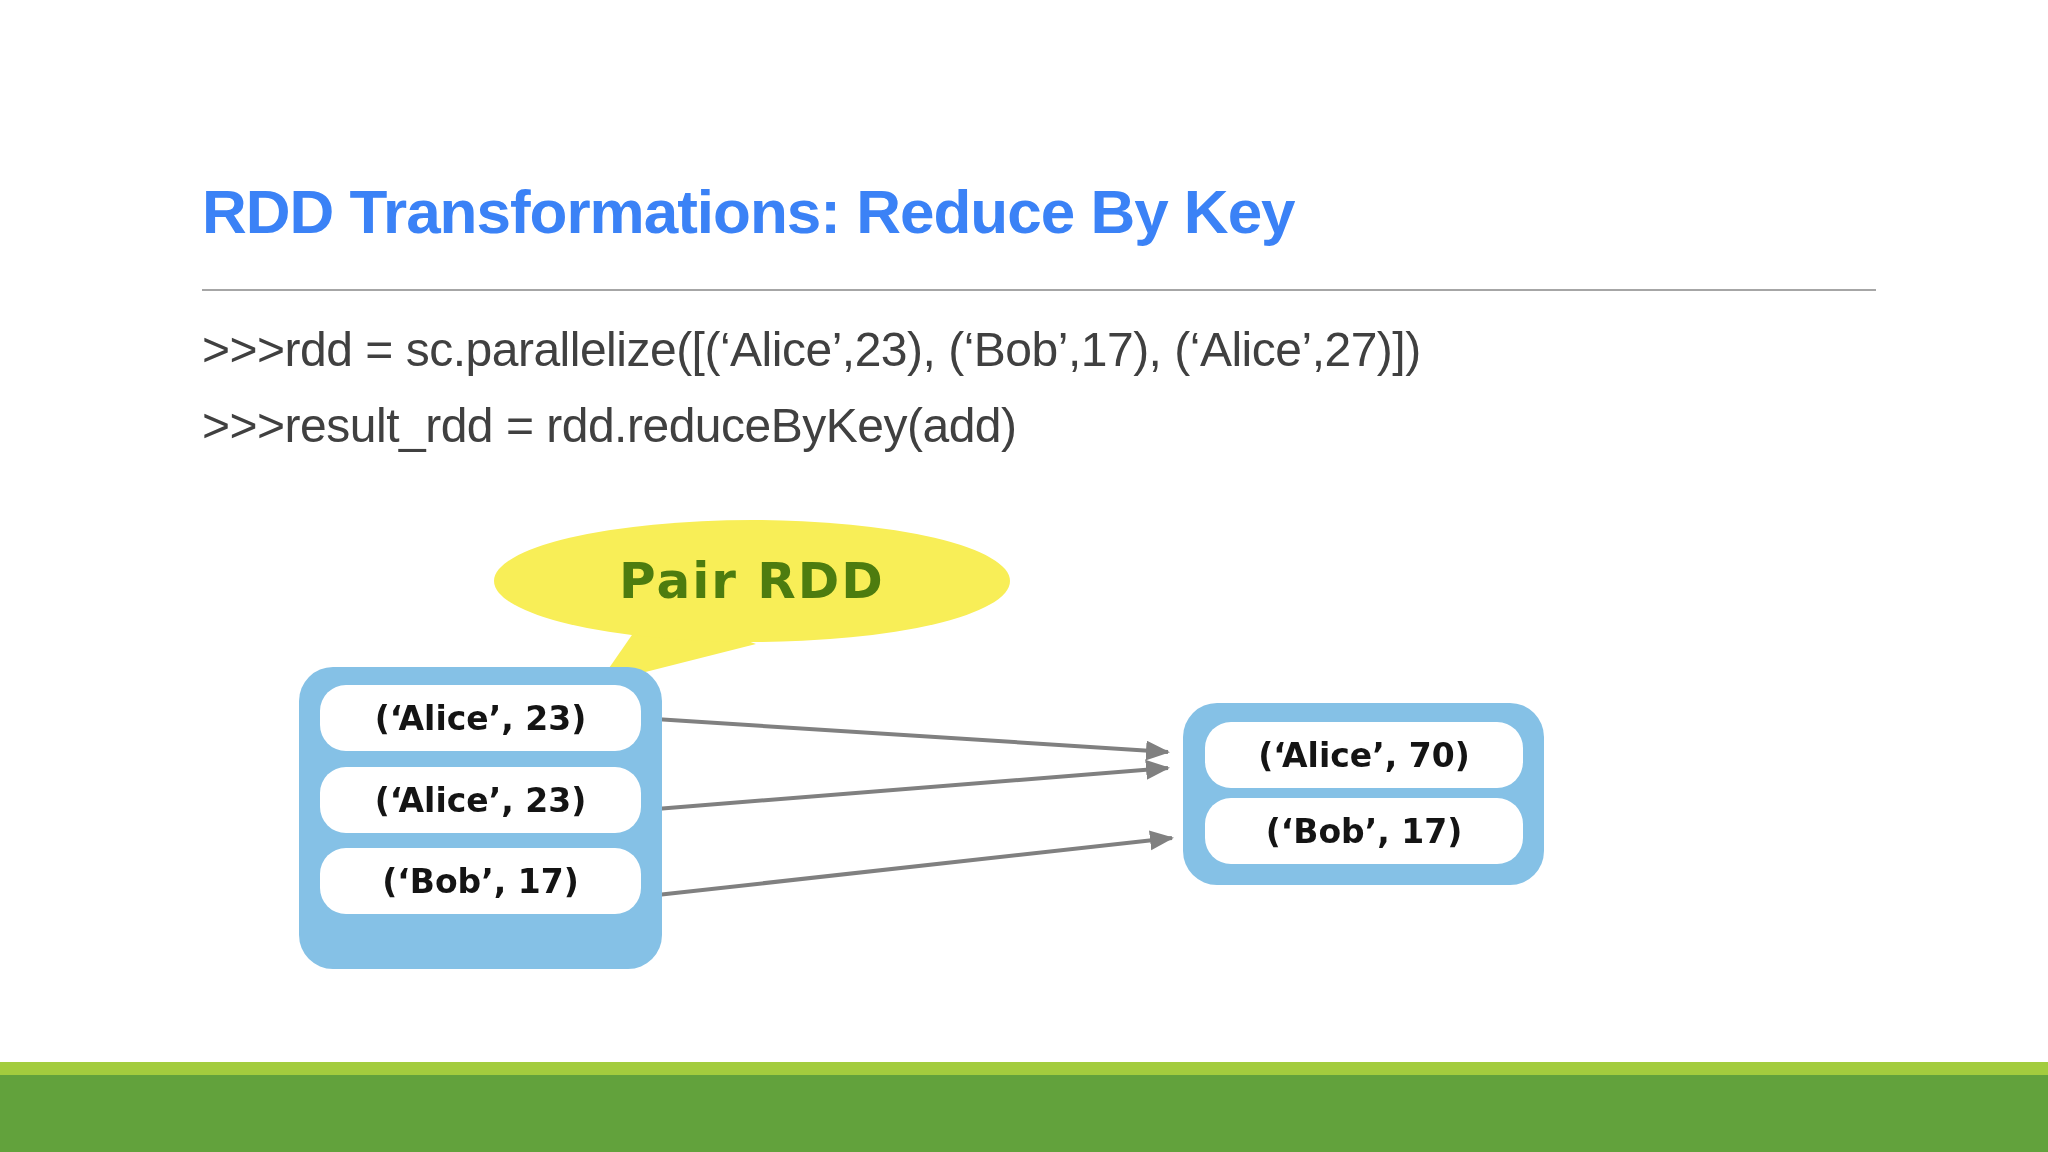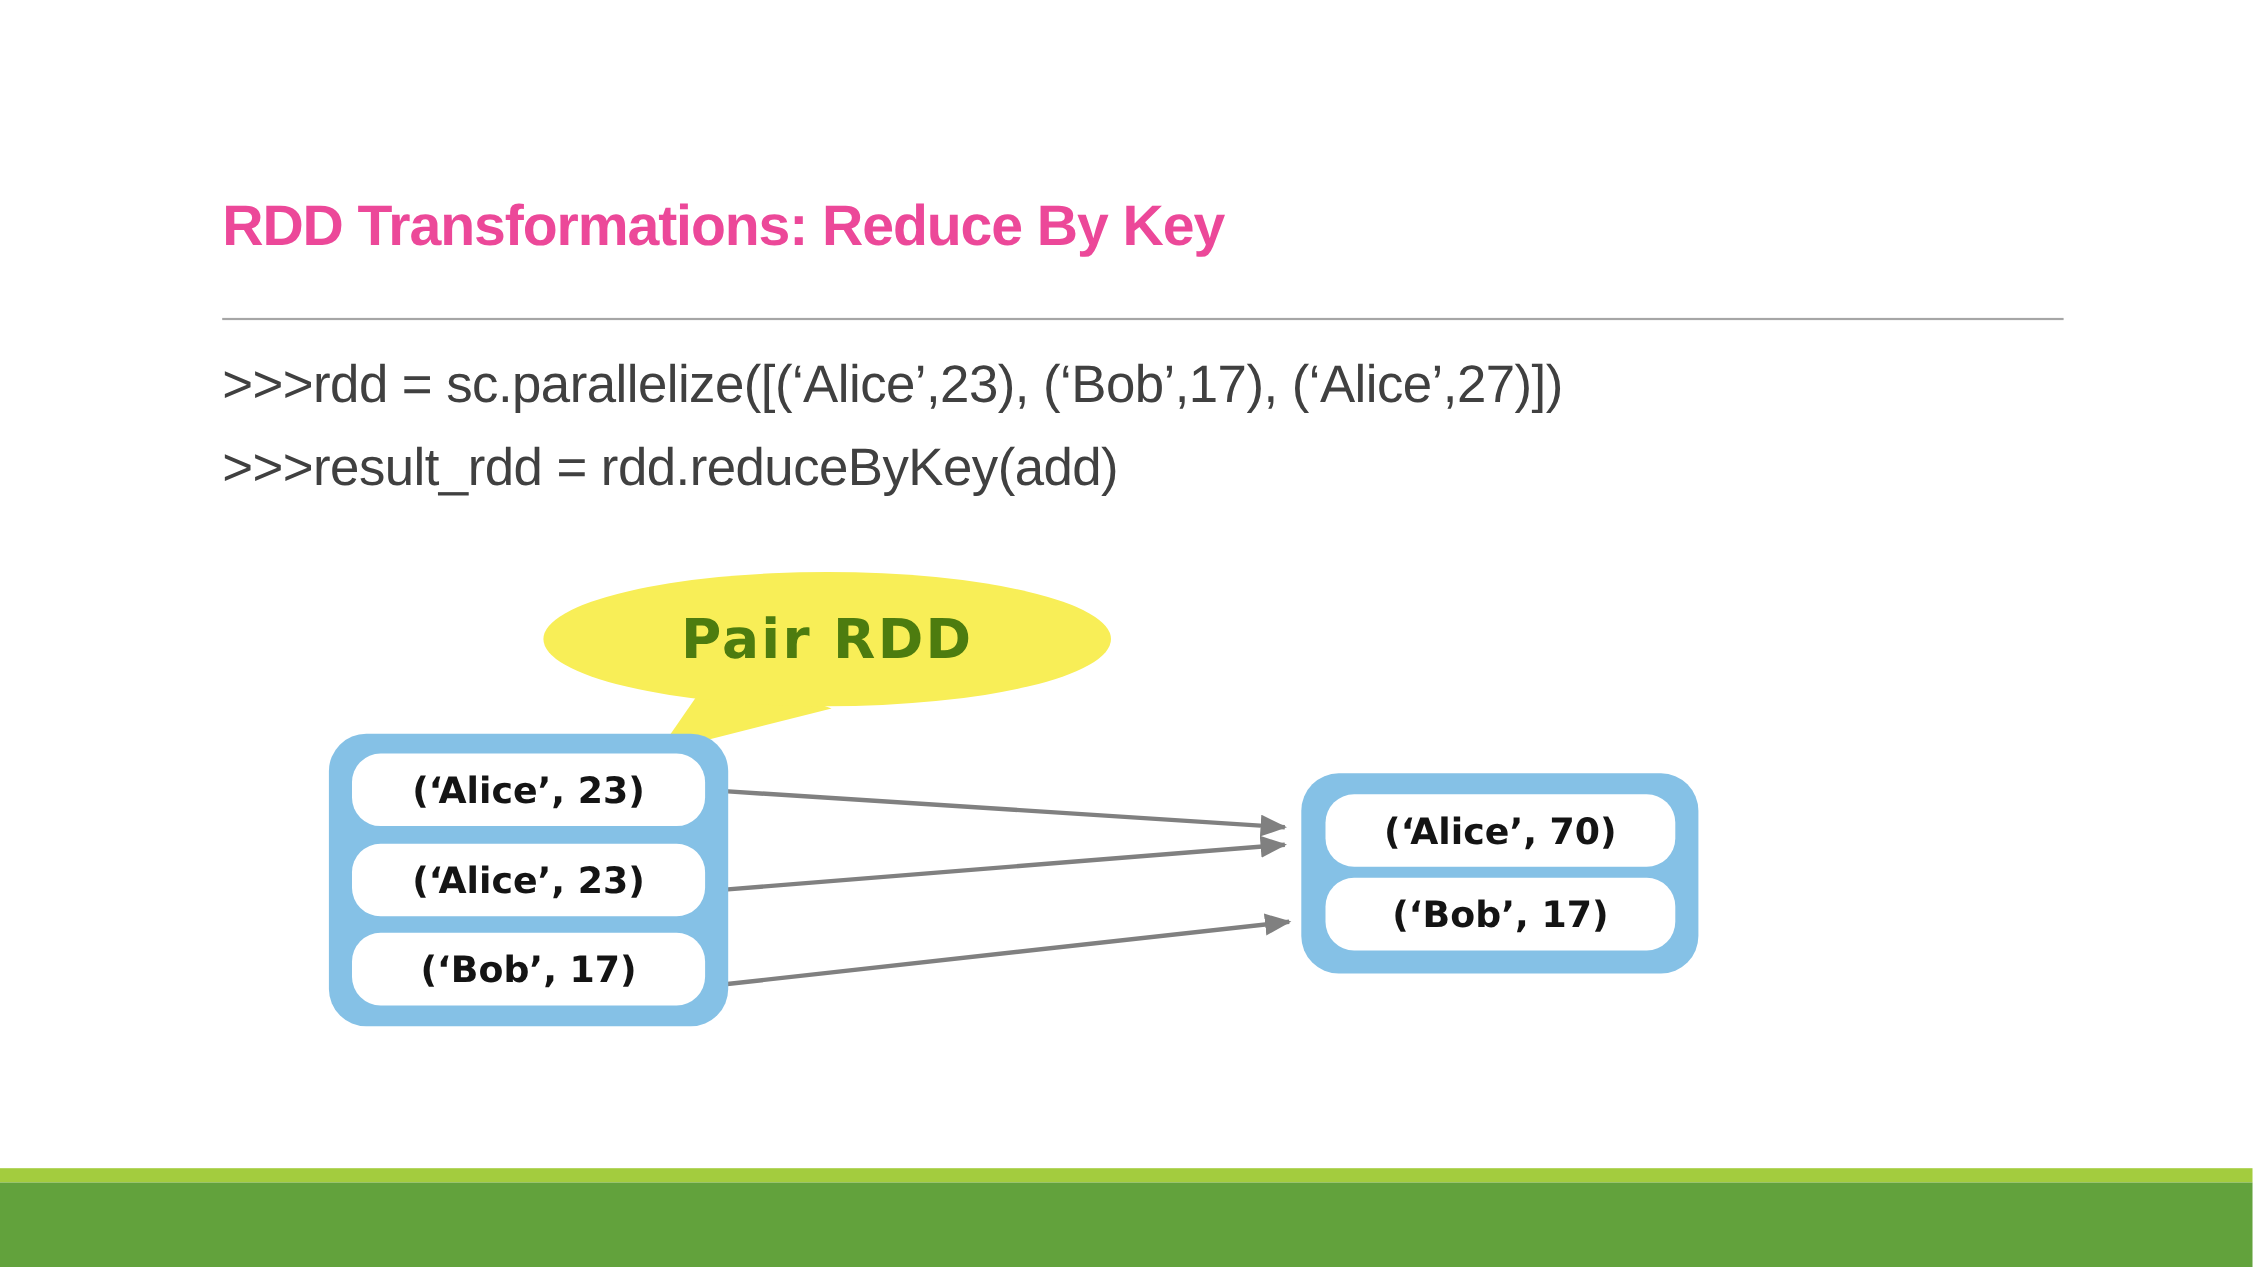--- a/index.html
+++ b/index.html
@@ -7,24 +7,24 @@
     position:relative;
     width:2048px;height:1152px;
     background:#ffffff;
     overflow:hidden;
     font-family:"Liberation Sans",sans-serif;
   }
   .title{
     position:absolute;
     left:202px;top:176px;
     width:1700px;
-    font-size:52px;
+    font-size:62px;
     font-weight:700;
     letter-spacing:-1px;
-    color:#ec4899;
+    color:#3b82f6;
     white-space:nowrap;
   }
   .title-rule{
     position:absolute;
     left:202px;top:289px;
     width:1674px;height:2px;
     background:#a6a6a6;
   }
   .code-line{
     position:absolute;
@@ -57,21 +57,21 @@
     font-weight:700;
     letter-spacing:2px;
     color:#4d7c0f;
   }
 
   .rdd-box{
     position:absolute;
     background:#85c1e6;
     border-radius:34px;
   }
-  .rdd-box.left{left:299px;top:667px;width:363px;height:266px;}
+  .rdd-box.left{left:299px;top:667px;width:363px;height:302px;}
   .rdd-box.right{left:1183px;top:703px;width:361px;height:182px;}
   .pill{
     position:absolute;
     background:#ffffff;
     border-radius:26px;
     display:flex;align-items:center;justify-content:center;
     font-family:"DejaVu Sans",sans-serif;
     font-size:33px;
     font-weight:700;
     color:#141414;

